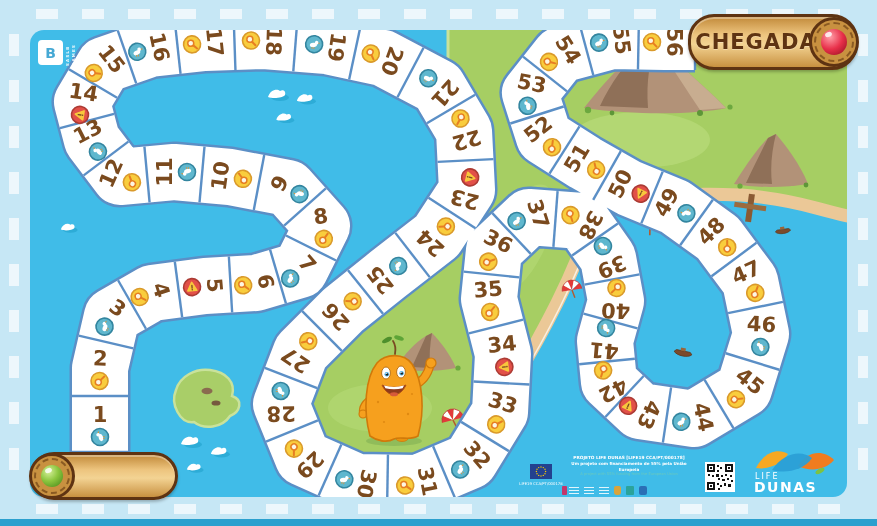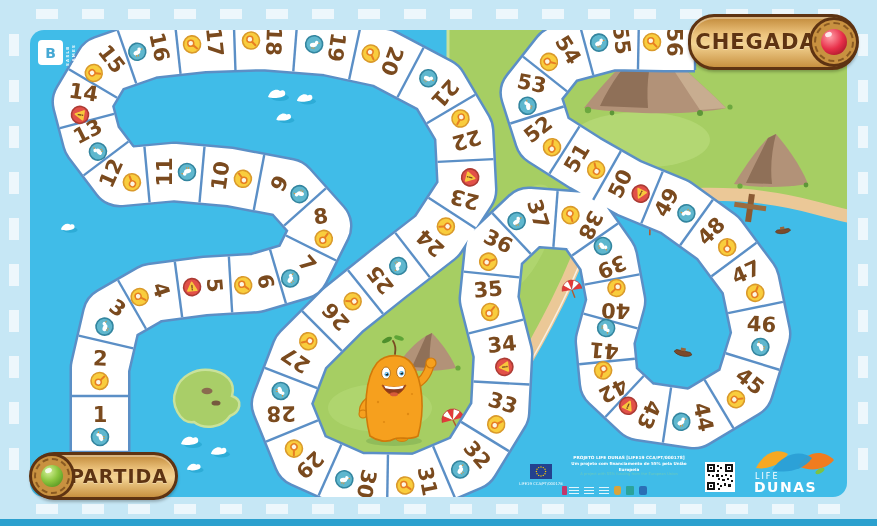--- a/index.html
+++ b/index.html
@@ -529,21 +529,20 @@
     <div class="pub-vert">
       <span>SASLB</span>
       <span>GAMES</span>
     </div>
   </div>
 
   <div class="banner" id="partida">
     <div class="medal">
       <div class="gem"></div>
     </div>
-    <span class="banner-text">PARTIDA</span>
   </div>
   <div class="banner" id="chegada">
     <span class="banner-text">CHEGADA</span>
     <div class="medal">
       <div class="gem"></div>
     </div>
   </div>
 
   <svg id="eu-flag" width="22" height="15">
     <rect width="22" height="15" fill="#23418F"></rect>

